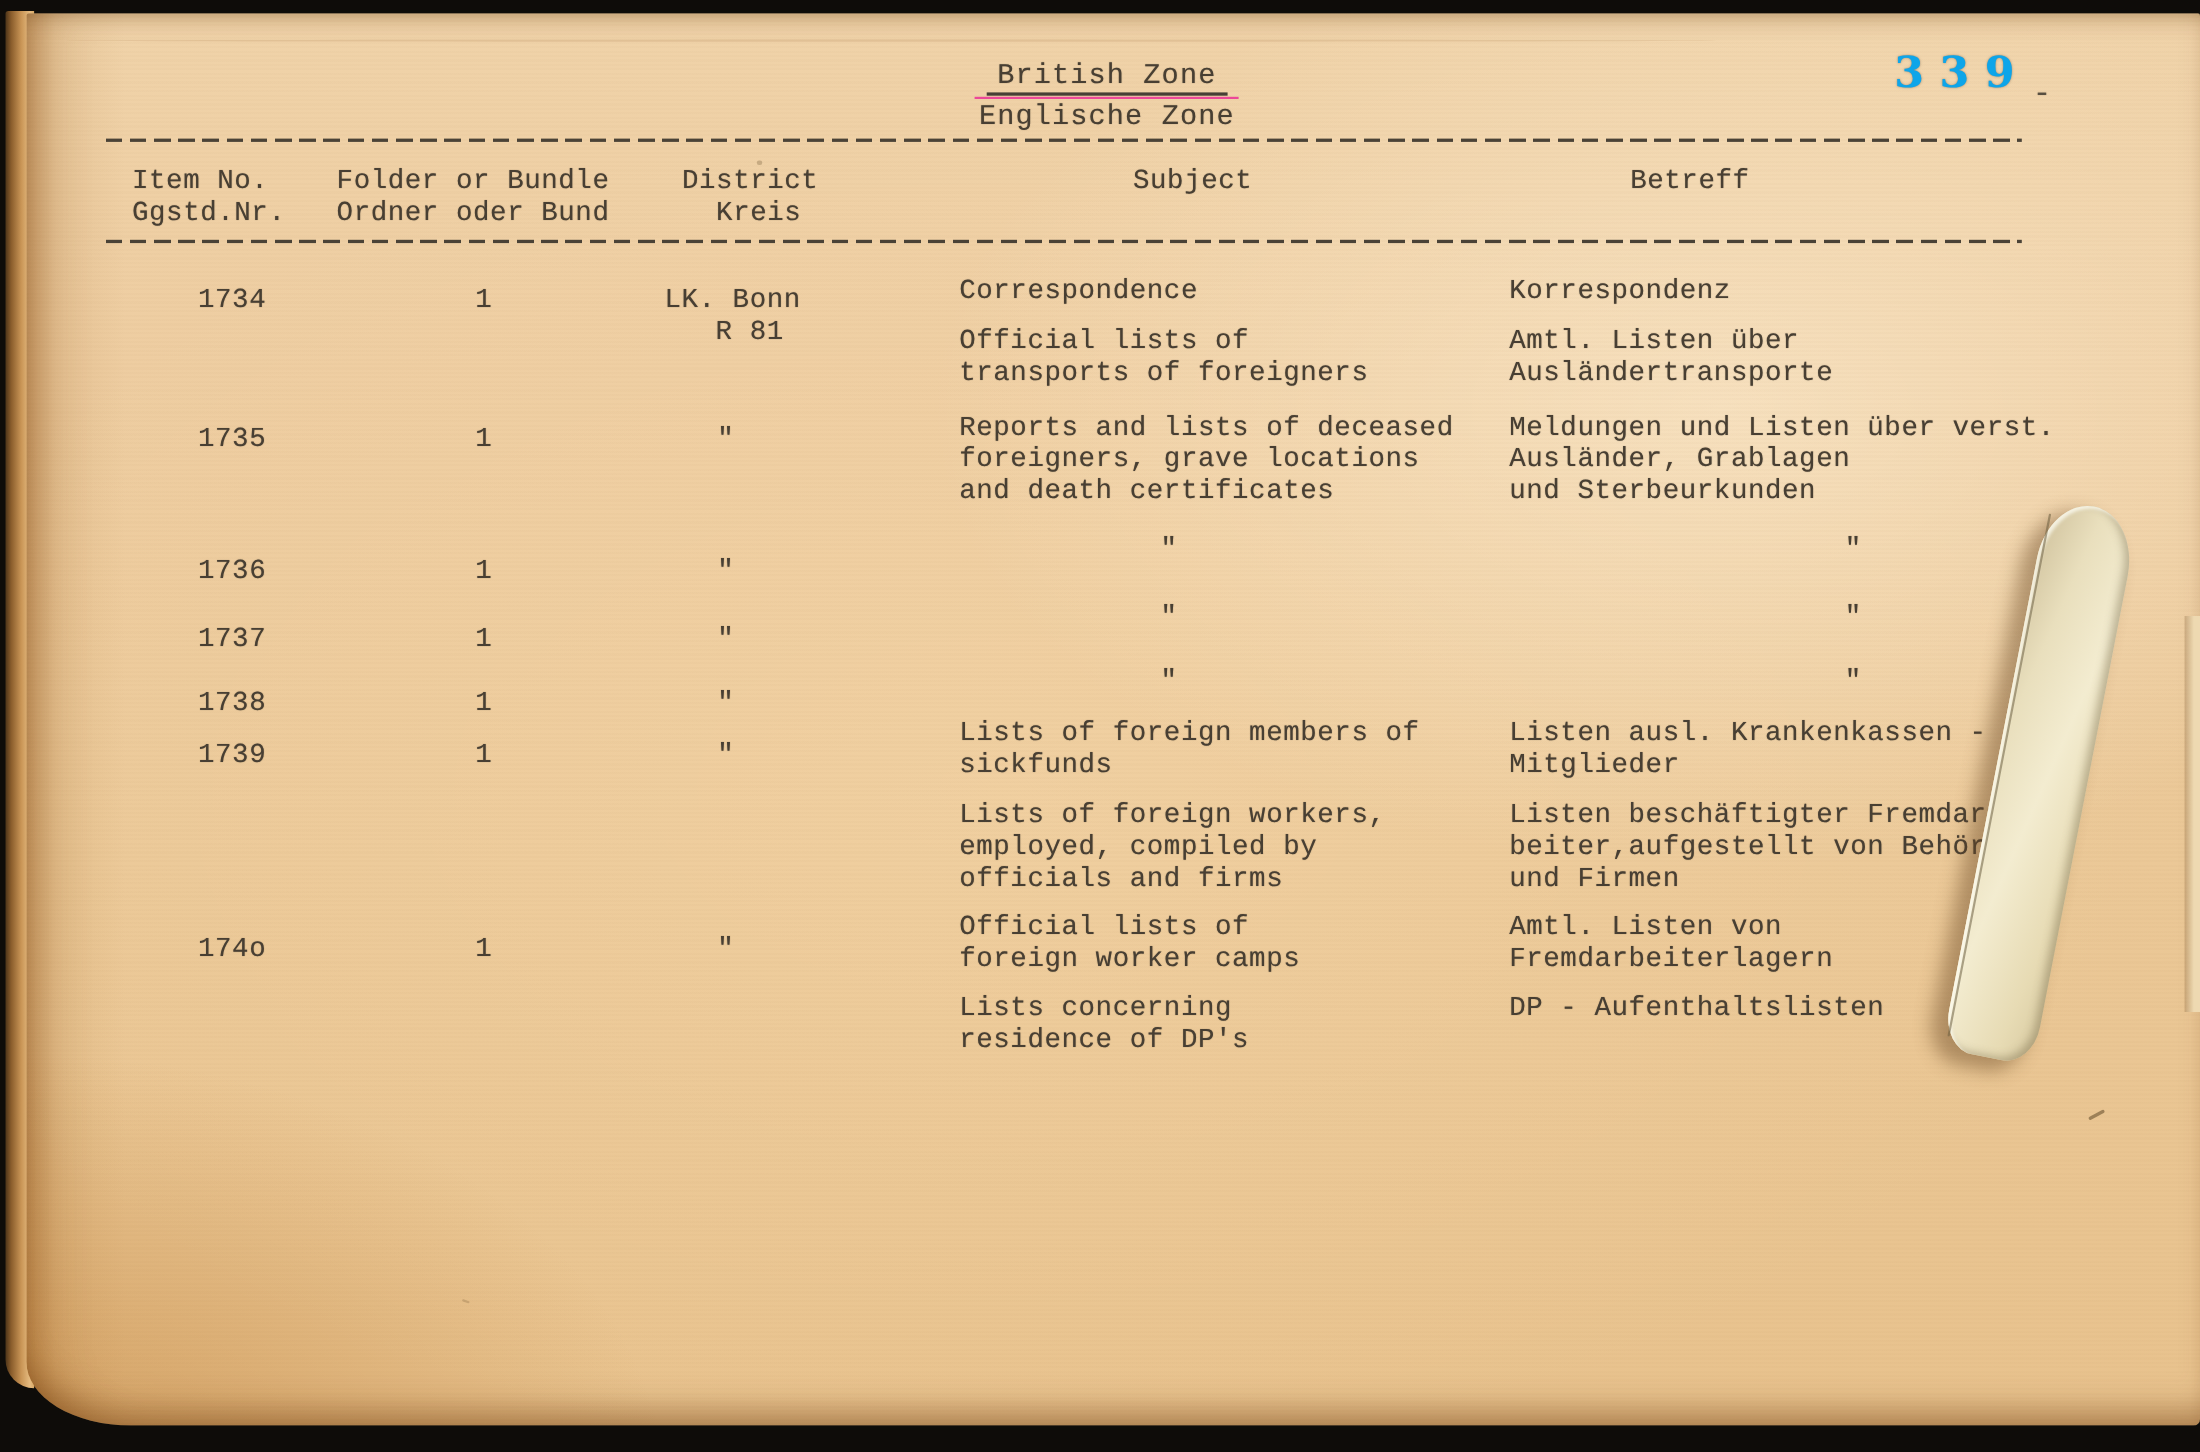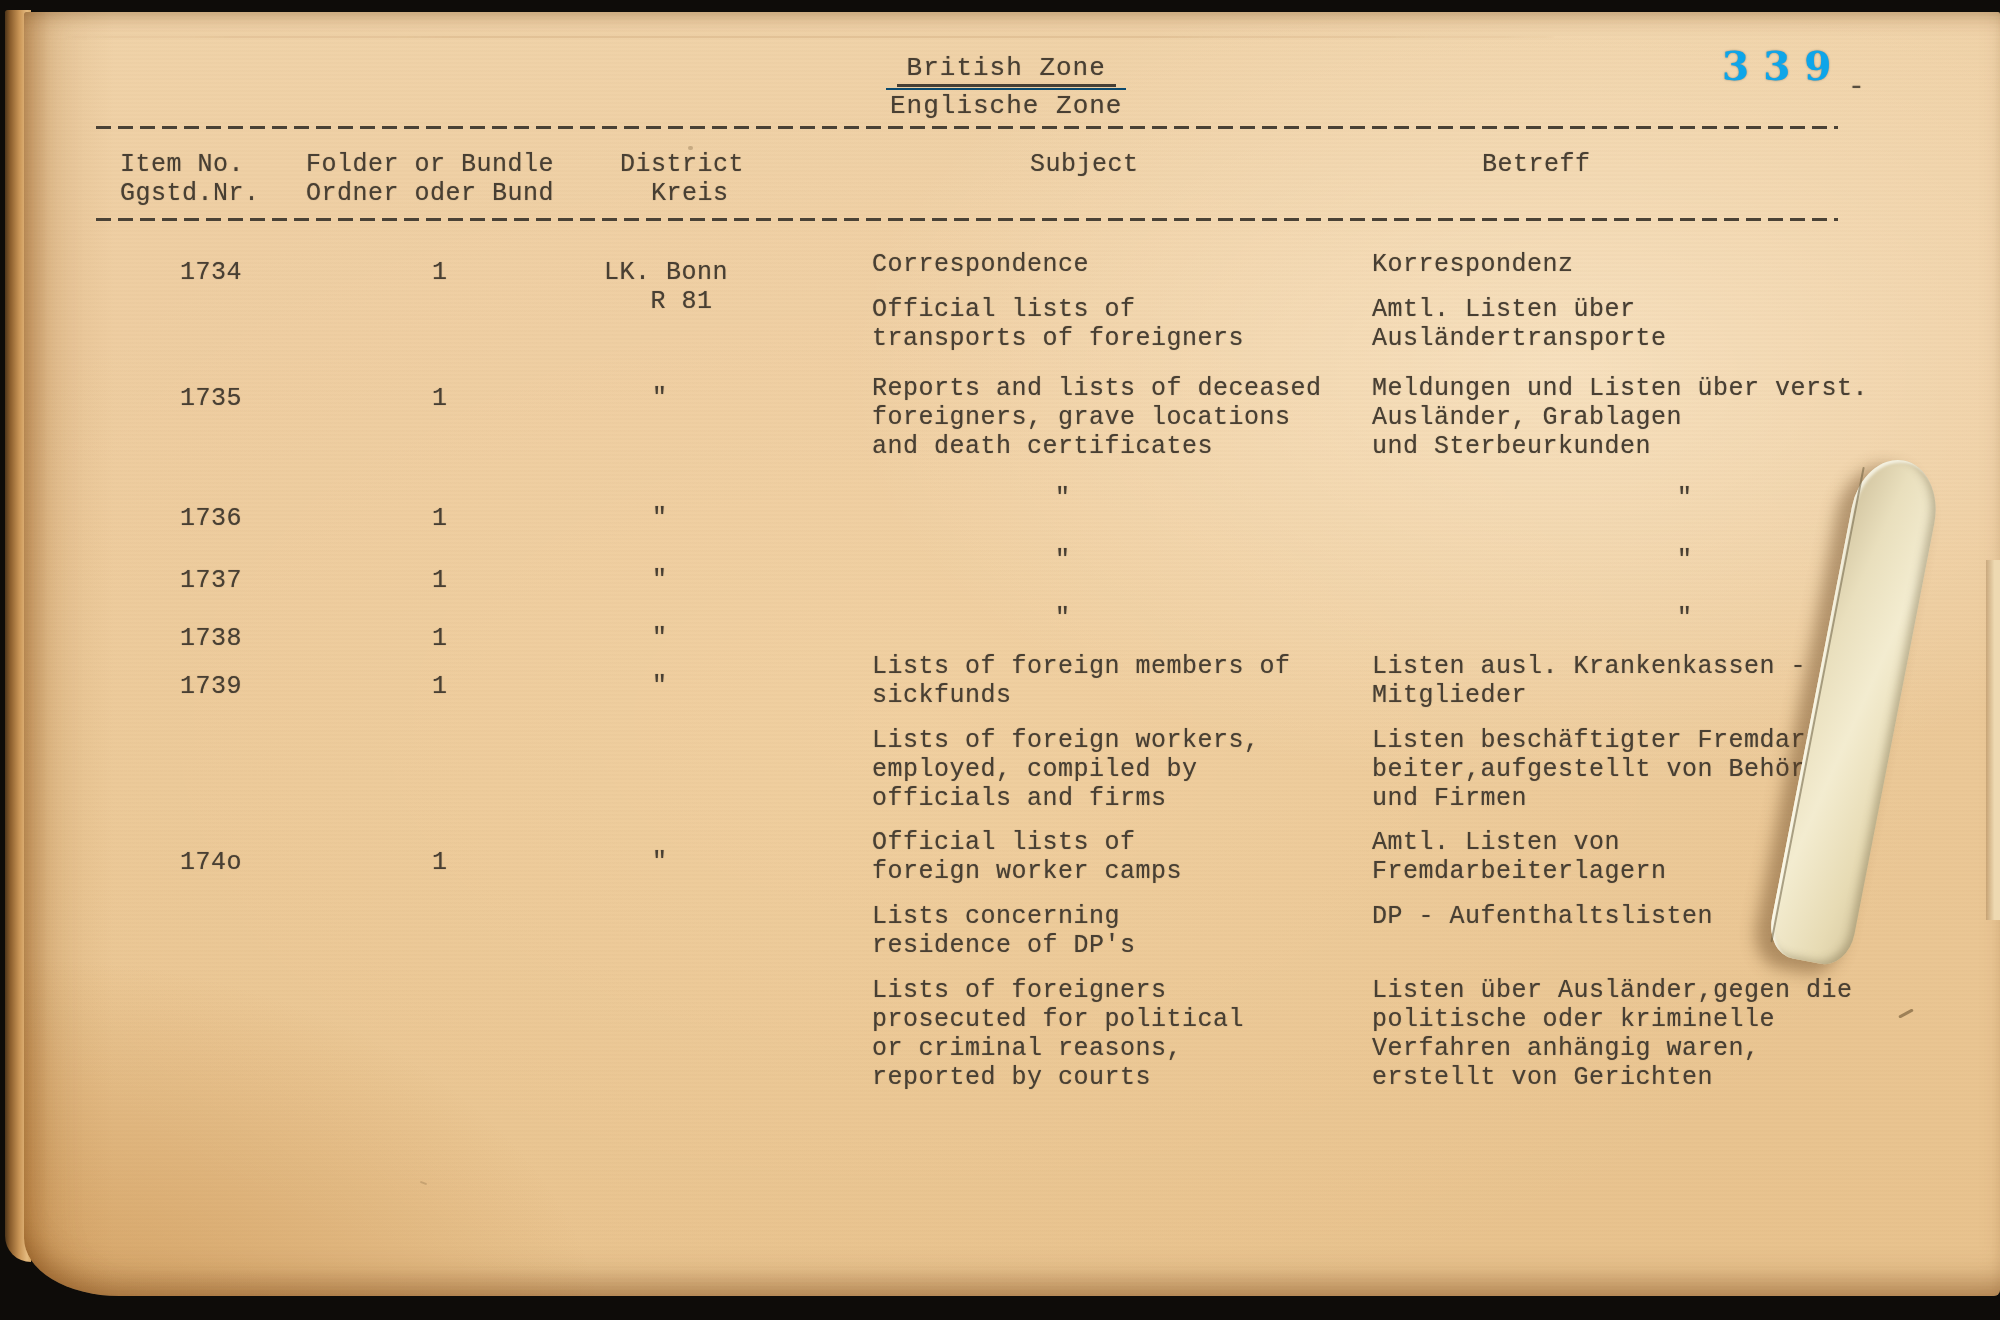--- a/index.html
+++ b/index.html
@@ -40,21 +40,21 @@
   .s3{left:420px;top:1182px;width:7px;height:2px;opacity:.4;transform:rotate(20deg);}
 
   
   .content{position:absolute;inset:0;z-index:4;font-size:25px;line-height:29px;
     color:#483f33;letter-spacing:.5px;text-shadow:0 0 1px rgba(72,63,48,0.55);}
   pre{margin:0;font:inherit;white-space:pre;}
   .abs{position:absolute;}
 
   .title-block{left:886px;top:54px;text-align:center;font-size:26px;letter-spacing:1px;}
   .title-en{display:inline-block;padding:0 10px 1px 10px;border-bottom:3px solid #463f35;}
-  .title-de{display:inline-block;padding:2px 4px 0 4px;border-top:2px solid #0c4a6e;margin-top:1px;}
+  .title-de{display:inline-block;padding:2px 4px 0 4px;border-top:2px solid #ec4899;margin-top:1px;}
 
   .page-number{left:1722px;top:52px;font-family:"DejaVu Serif","Liberation Serif",serif;
     font-weight:700;font-size:39px;letter-spacing:14px;color:#0ea5e9;
     text-shadow:0 0 2px rgba(55,49,43,0.5);}
   .page-number-dash{left:1848px;top:72px;font-size:28px;color:rgba(58,52,46,0.7);}
 
   .rule{height:3px;left:96px;width:1742px;
     background:repeating-linear-gradient(90deg,#4a4236 0 15px,rgba(74,66,54,0) 15px 22px);}
   .rule-1{top:126px;}
   .rule-2{top:218px;}
@@ -224,30 +224,20 @@
             <pre class="subject">Official lists of
 foreign worker camps</pre>
             <pre class="betreff">Amtl. Listen von
 Fremdarbeiterlagern</pre>
           </div>
           <div class="entry">
             <pre class="subject">Lists concerning
 residence of DP's</pre>
             <pre class="betreff">DP - Aufenthaltslisten</pre>
           </div>
-          <div class="entry">
-            <pre class="subject">Lists of foreigners
-prosecuted for political
-or criminal reasons,
-reported by courts</pre>
-            <pre class="betreff">Listen über Ausländer,gegen die
-politische oder kriminelle
-Verfahren anhängig waren,
-erstellt von Gerichten</pre>
-          </div>
         </div>
       </div>
     </div>
 </div>
 
 <div class="tool">
   <div class="tool-seam"></div>
 </div>
 
 </body></html>

